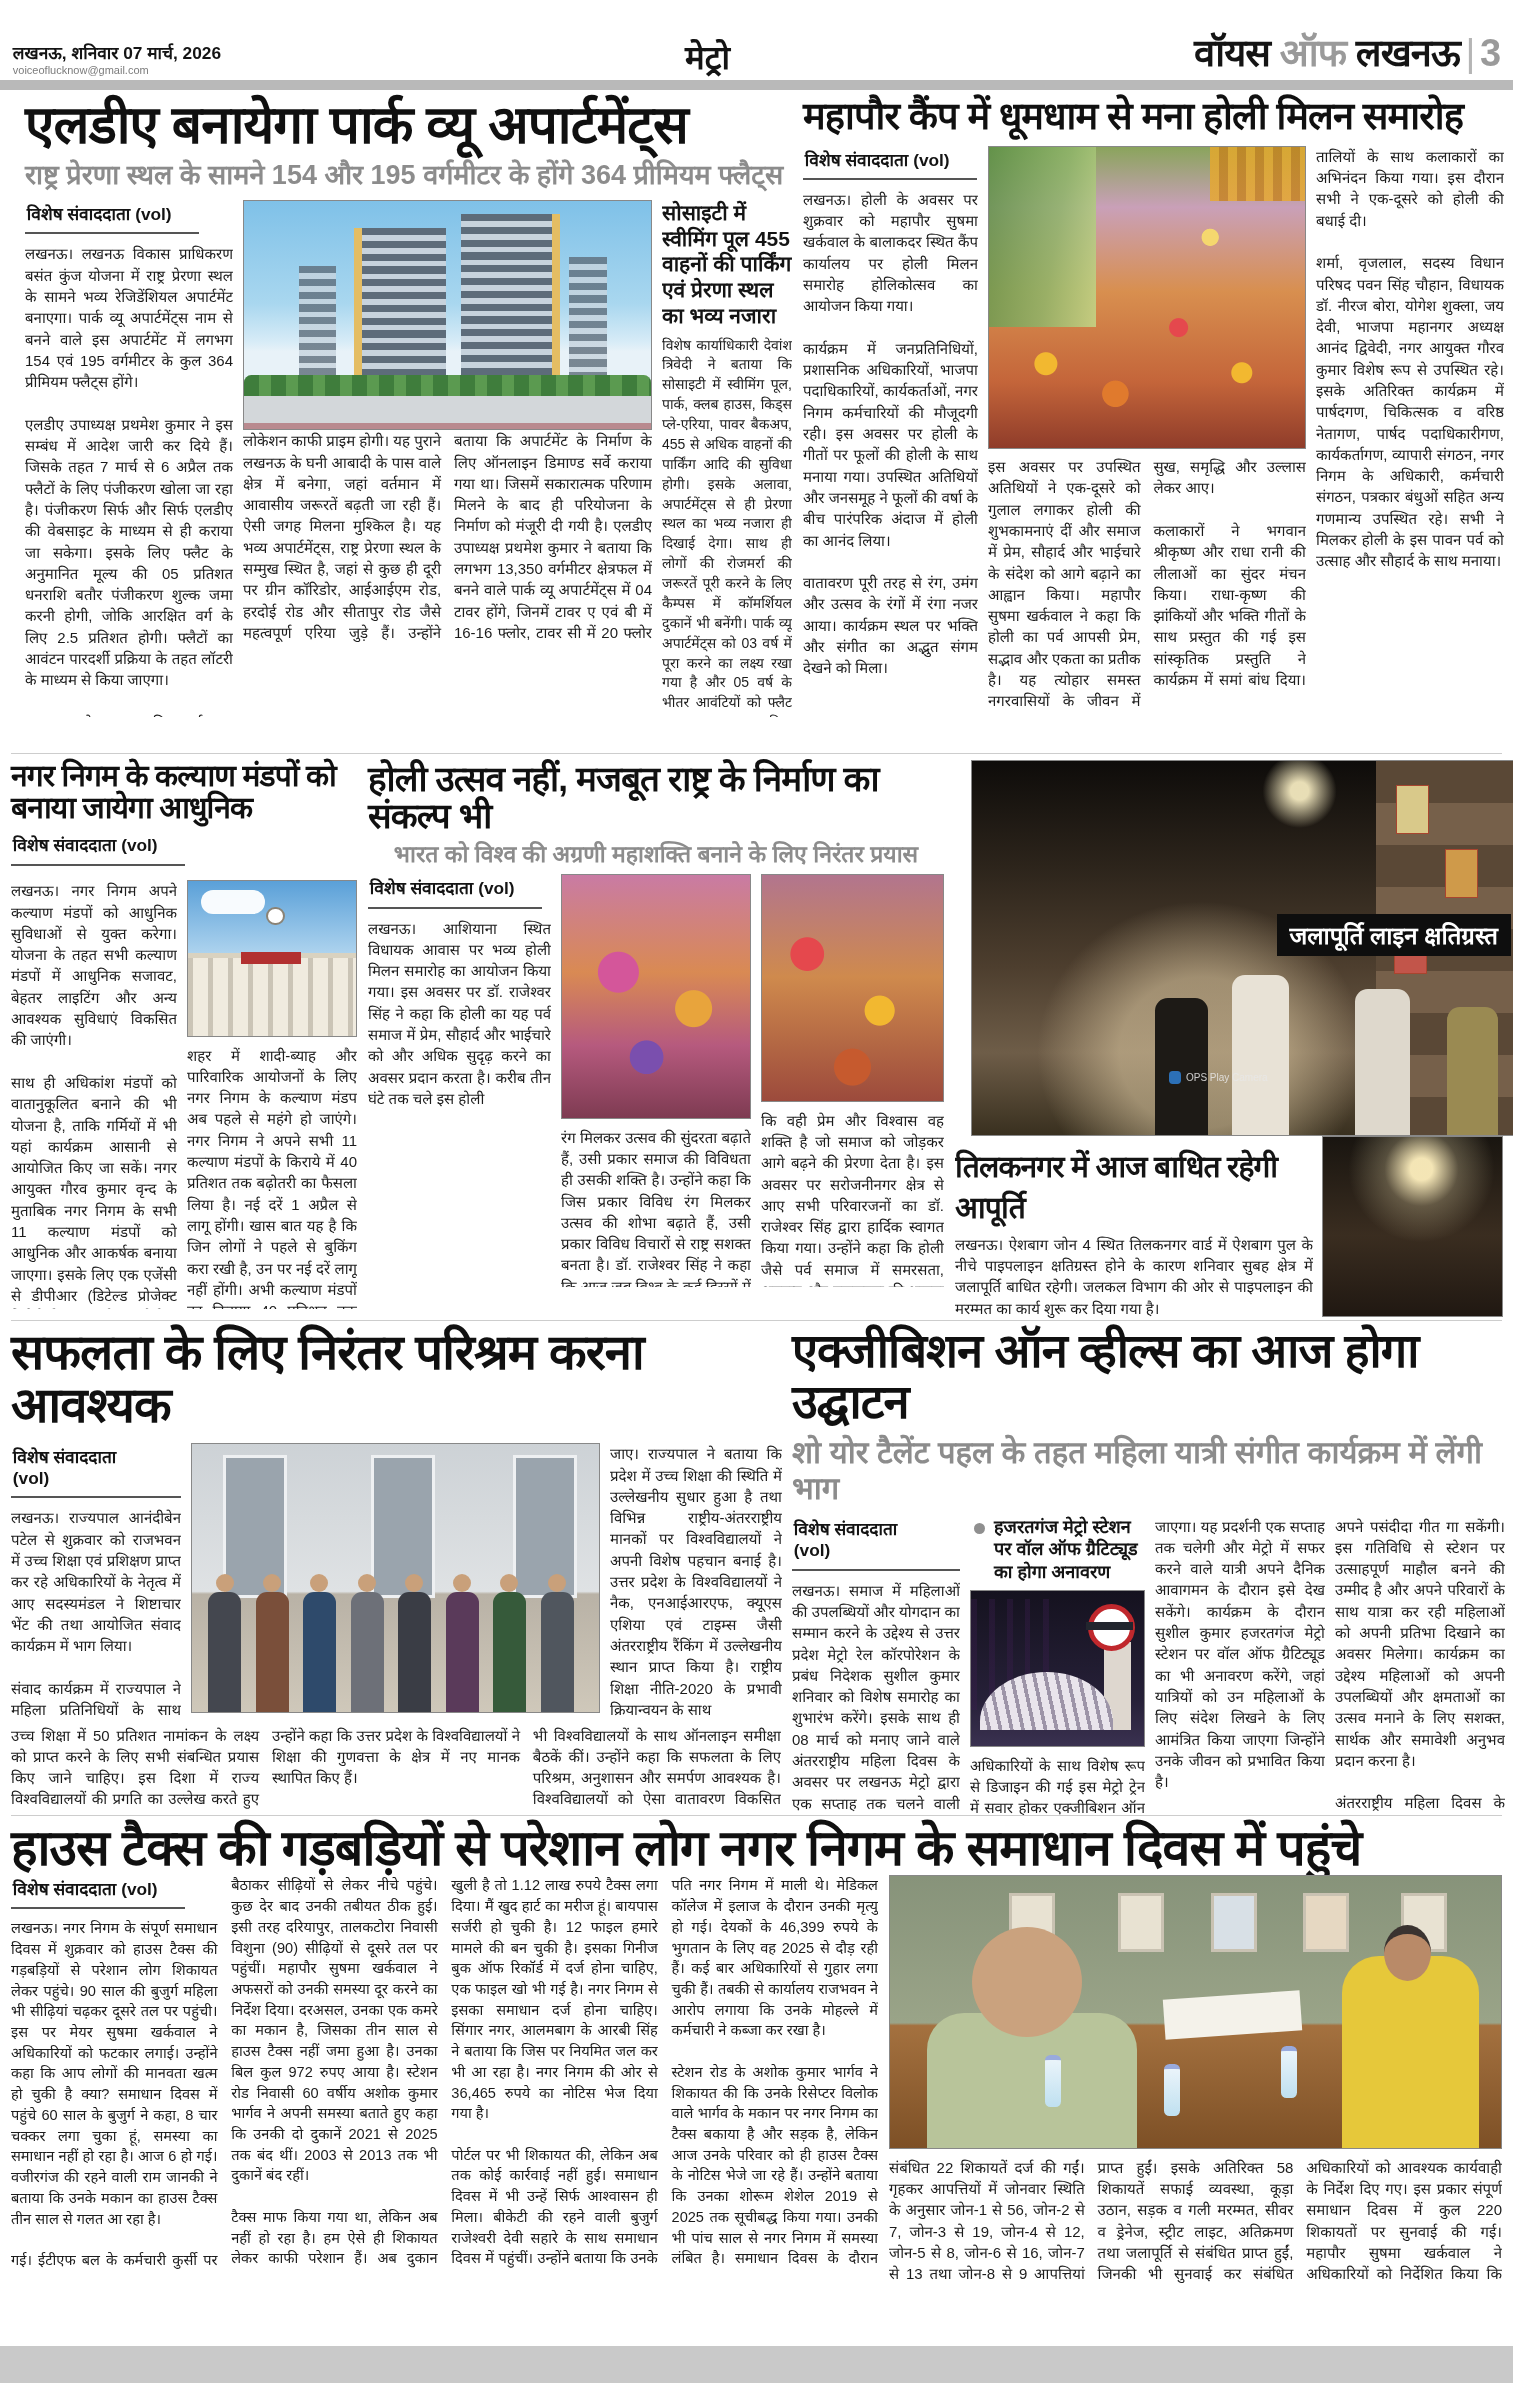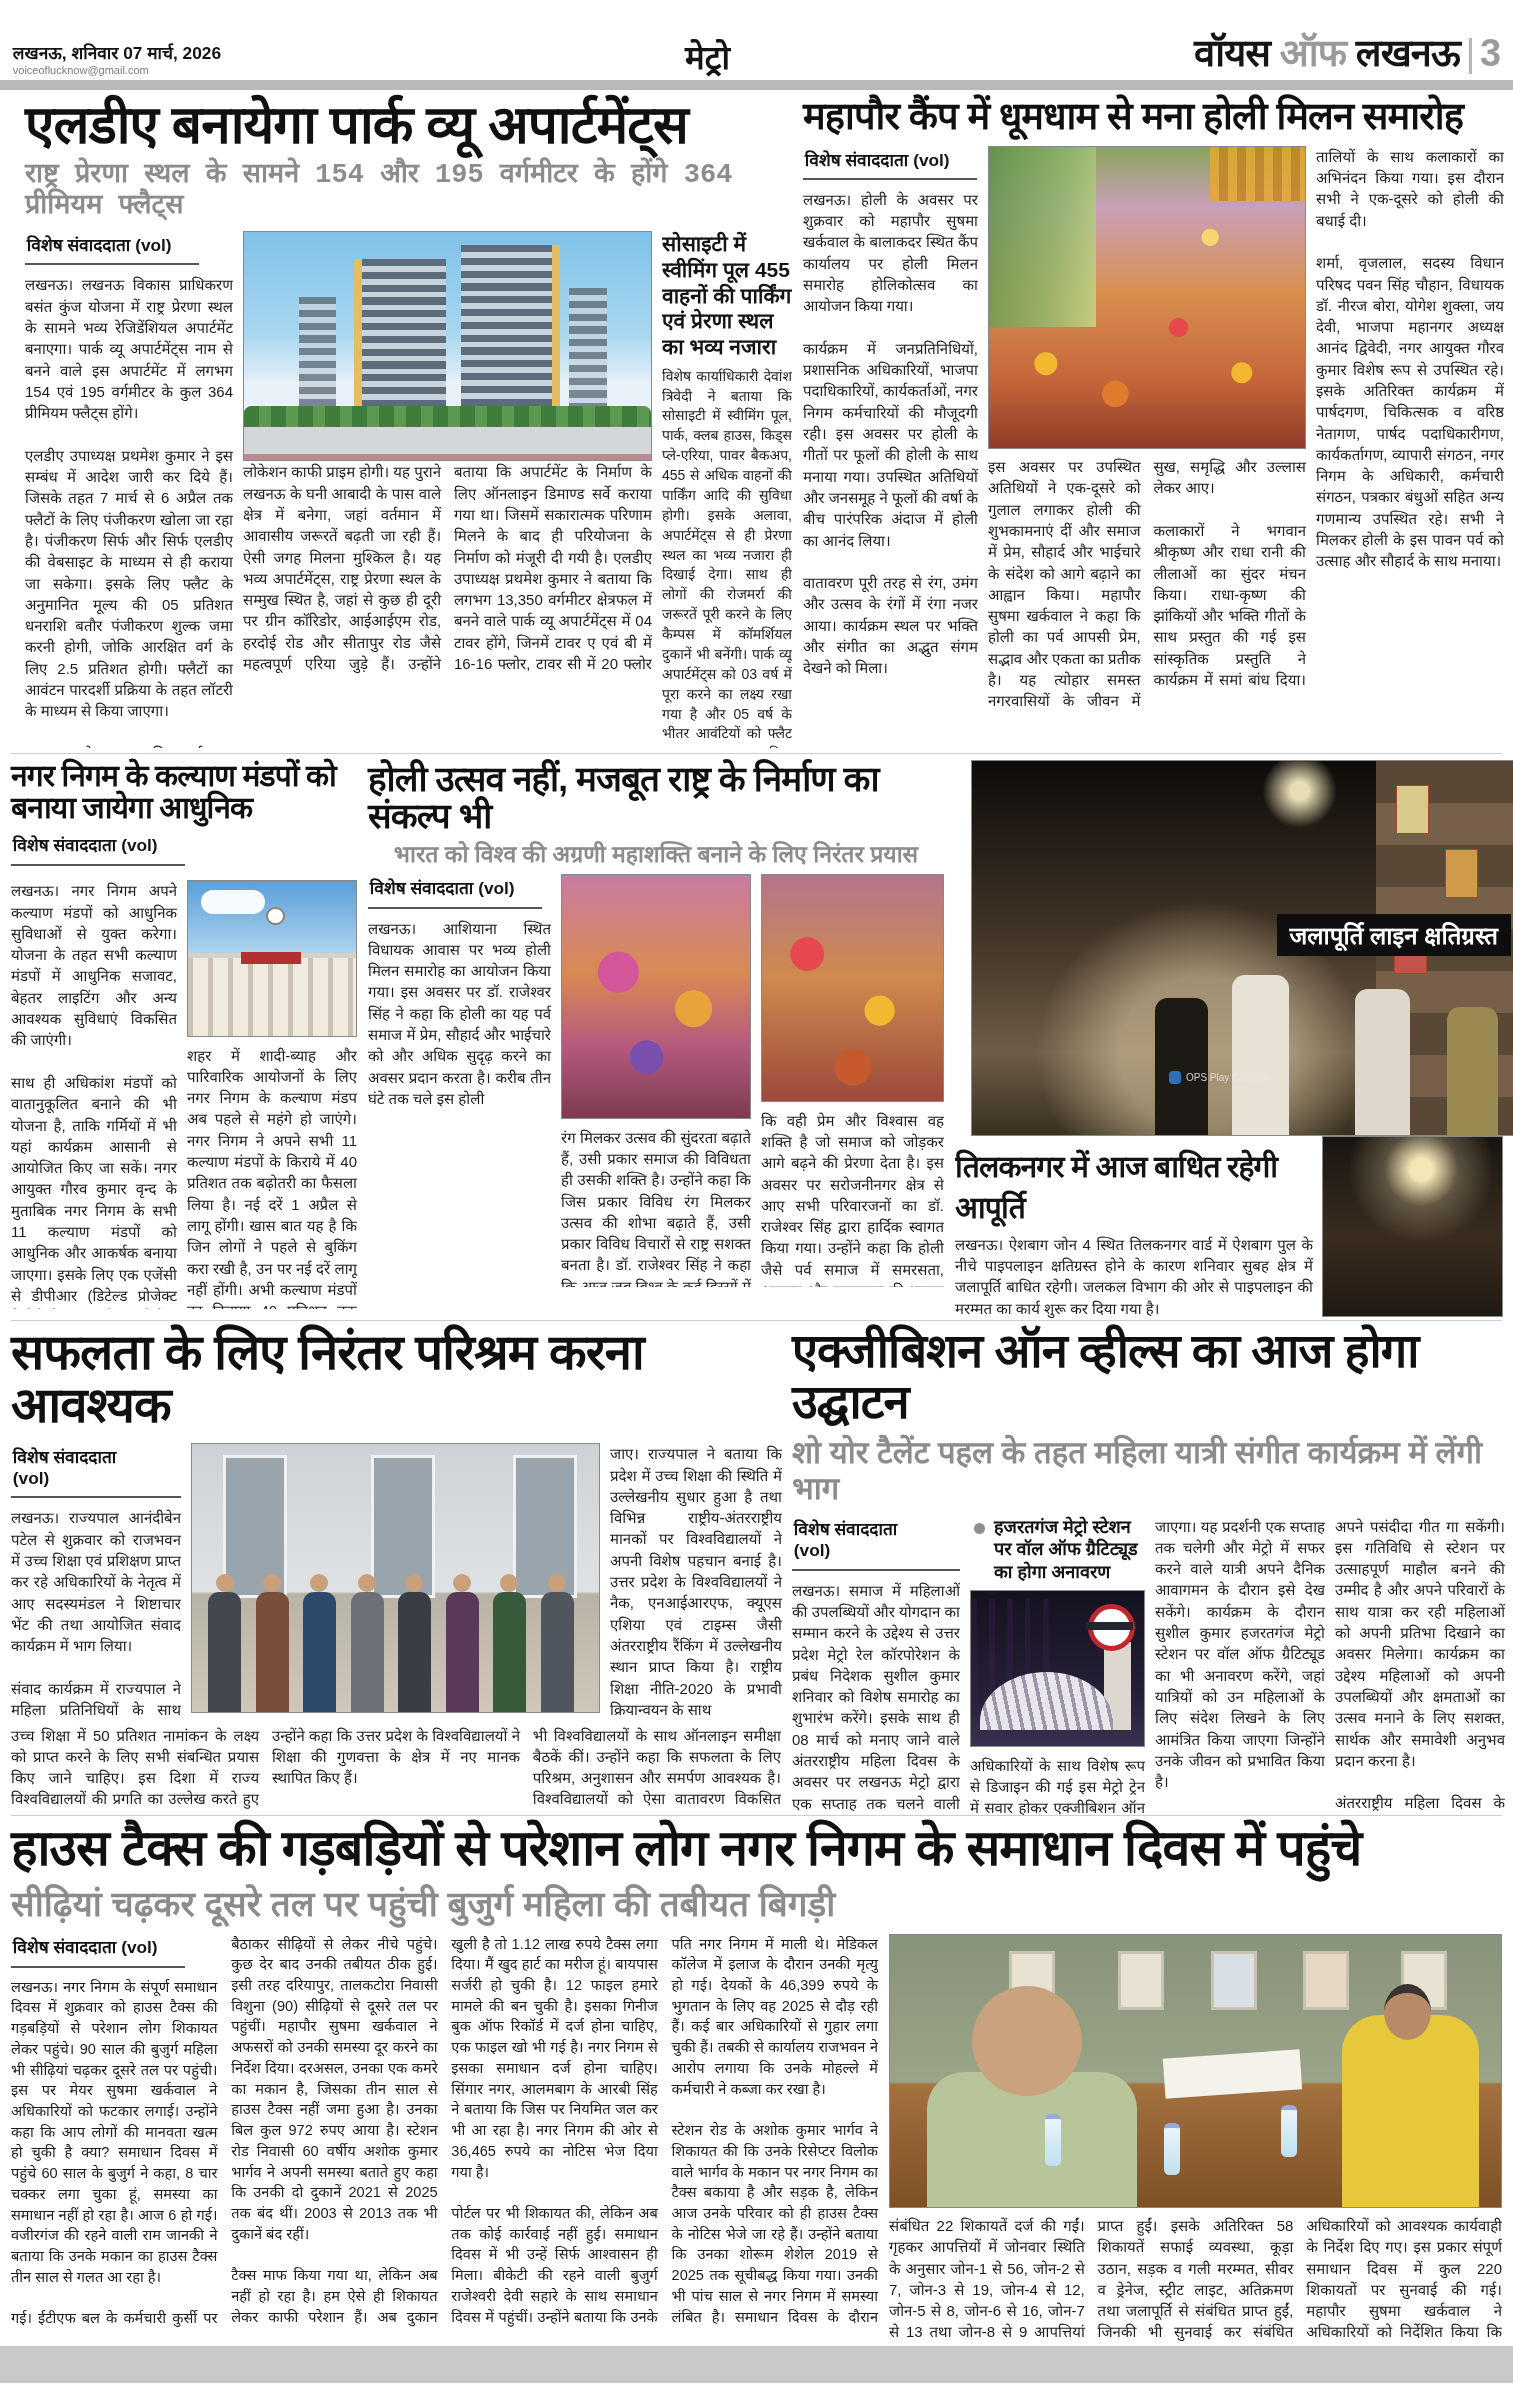--- a/index.html
+++ b/index.html
@@ -30,21 +30,21 @@
            padding:7.3px 0 9px 24px;margin:5.5px 0 9px 0;position:relative;}
   .caption .dot, .bullet-item .dot{position:absolute;left:3.7px;top:14.6px;width:11px;height:11px;border-radius:50%;background:#8f8f8f;}
   .bullet-item{font-weight:700;font-size:18px;line-height:1.25;position:relative;padding-left:24px;margin-bottom:7.3px;}
   .bullet-item .dot{top:7.3px;}
   .cols2{column-count:2;column-gap:12.8px;}
   .cols3{column-count:3;column-gap:12.8px;}
   .clip{overflow:hidden;}
   
   .a1{width:772px;}
   .a1 .headline{font-size:53px;}
-  .a1 .subhead{font-size:27px;margin:7.3px 0 9px 0;font-family:Liberation Mono, monospace;}
+  .a1 .subhead{font-size:27px;margin:7.3px 0 9px 0;}
   .a1-grid{display:grid;grid-template-columns:208px 409px 130px;gap:10px;height:517px;}
   .a2{width:708px;}
   .a2 .headline{font-size:38px;margin-bottom:9px;}
   .a2-grid{display:grid;grid-template-columns:175px 318px 188px;gap:10px;height:584px;}
   
   .lda-photo{width:409px;height:230px;background:linear-gradient(180deg,#7fc1e8 0%,#a9d7ef 45%,#d8ecf7 62%,#e8f2f8 66%);}
   .tower{position:absolute;bottom:53px;background:repeating-linear-gradient(180deg,#5d6c7a 0 7.3px,#c7d3dd 7.3px 12.8px);}
   .tw1{left:110px;width:84px;height:148px;border-left:8.2px solid #e4bd63;}
   .tw2{left:217px;width:91px;height:162px;border-right:8.2px solid #e4bd63;}
   .tw3{left:55px;width:37px;height:110px;opacity:.8;}
@@ -377,21 +377,20 @@
 अंतरराष्ट्रीय महिला दिवस के अवसर पर लखनऊ मेट्रो ने अपनी सभी महिला यात्रियों को शुभकामनाएं दी हैं और इस सप्ताह उनकी यात्रा को यादगार बनाने का प्रयास किया है।</div>
       </div>
     </article>
   </section>
 
   <div class="hrule"></div>
 
   <section class="band b4" style="height:532px;display:block;">
     <article>
       <div class="headline">हाउस टैक्स की गड़बड़ियों से परेशान लोग नगर निगम के समाधान दिवस में पहुंचे</div>
-      <div class="subhead">सीढ़ियां चढ़कर दूसरे तल पर पहुंची बुजुर्ग महिला की तबीयत बिगड़ी</div>
       <div class="b4-grid">
         <div class="b4-left clip">
           <div class="mc">
             <div class="byline">विशेष संवाददाता (vol)</div>
             <div class="body-text" style="font-size:14.6px;">लखनऊ। नगर निगम के संपूर्ण समाधान दिवस में शुक्रवार को हाउस टैक्स की गड़बड़ियों से परेशान लोग शिकायत लेकर पहुंचे। 90 साल की बुजुर्ग महिला भी सीढ़ियां चढ़कर दूसरे तल पर पहुंची। इस पर मेयर सुषमा खर्कवाल ने अधिकारियों को फटकार लगाई। उन्होंने कहा कि आप लोगों की मानवता खत्म हो चुकी है क्या? समाधान दिवस में पहुंचे 60 साल के बुजुर्ग ने कहा, 8 चार चक्कर लगा चुका हूं, समस्या का समाधान नहीं हो रहा है। आज 6 हो गई। वजीरगंज की रहने वाली राम जानकी ने बताया कि उनके मकान का हाउस टैक्स तीन साल से गलत आ रहा है।
 
 गई। ईटीएफ बल के कर्मचारी कुर्सी पर बैठाकर सीढ़ियों से लेकर नीचे पहुंचे। कुछ देर बाद उनकी तबीयत ठीक हुई। इसी तरह दरियापुर, तालकटोरा निवासी विशुना (90) सीढ़ियों से दूसरे तल पर पहुंचीं। महापौर सुषमा खर्कवाल ने अफसरों को उनकी समस्या दूर करने का निर्देश दिया। दरअसल, उनका एक कमरे का मकान है, जिसका तीन साल से हाउस टैक्स नहीं जमा हुआ है। उनका बिल कुल 972 रुपए आया है। स्टेशन रोड निवासी 60 वर्षीय अशोक कुमार भार्गव ने अपनी समस्या बताते हुए कहा कि उनकी दो दुकानें 2021 से 2025 तक बंद थीं। 2003 से 2013 तक भी दुकानें बंद रहीं।
 
 टैक्स माफ किया गया था, लेकिन अब नहीं हो रहा है। हम ऐसे ही शिकायत लेकर काफी परेशान हैं। अब दुकान खुली है तो 1.12 लाख रुपये टैक्स लगा दिया। मैं खुद हार्ट का मरीज हूं। बायपास सर्जरी हो चुकी है। 12 फाइल हमारे मामले की बन चुकी है। इसका गिनीज बुक ऑफ रिकॉर्ड में दर्ज होना चाहिए, एक फाइल खो भी गई है। नगर निगम से इसका समाधान दर्ज होना चाहिए। सिंगार नगर, आलमबाग के आरबी सिंह ने बताया कि जिस पर नियमित जल कर भी आ रहा है। नगर निगम की ओर से 36,465 रुपये का नोटिस भेज दिया गया है।
 

